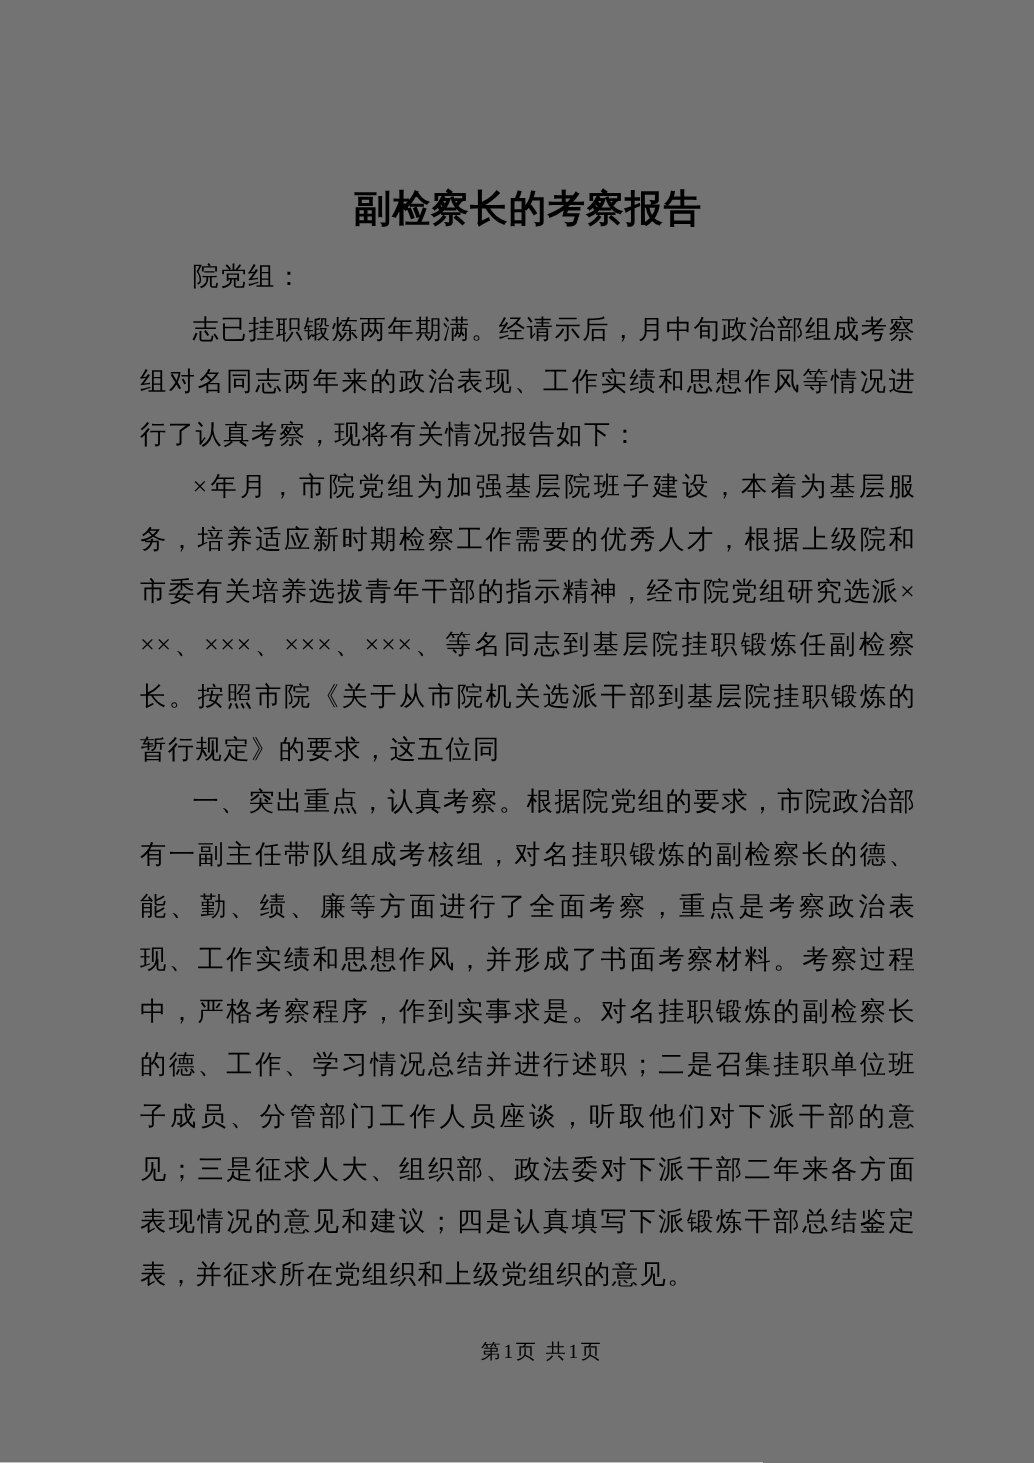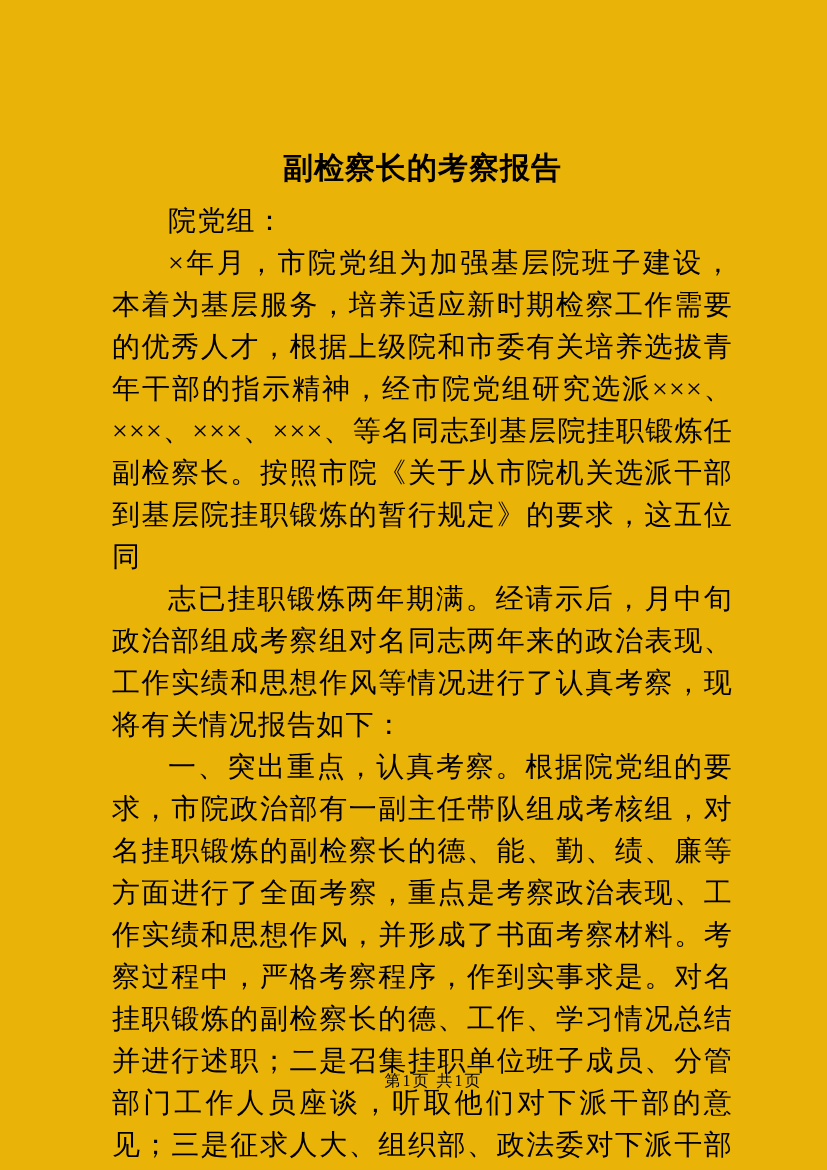--- a/index.html
+++ b/index.html
@@ -4,21 +4,21 @@
 <style>
   html, body {
     margin: 0;
     padding: 0;
     background: #ffffff;
   }
   .page {
     position: relative;
     width: 827px;
     height: 1170px;
-    background: #eab308;
+    background: #737373;
     overflow: hidden;
     font-family: "Liberation Serif", "DejaVu Serif", serif;
     color: #000000;
   }
   .content {
     position: absolute;
     left: 112px;
     top: 146px;
     width: 621px;
   }
@@ -26,21 +26,21 @@
     margin: 0 0 10px 0;
     font-size: 30px;
     font-weight: bold;
     line-height: 44px;
     text-align: center;
     letter-spacing: 1px;
     white-space: nowrap;
   }
   .doc-paragraph {
     margin: 0;
-    font-size: 28px;
+    font-size: 21px;
     line-height: 42px;
     letter-spacing: 1.2px;
     text-align: justify;
     text-indent: 2em;
     word-break: break-all;
   }
   .page-footer {
     position: absolute;
     top: 1071px;
     left: 0;
@@ -51,18 +51,18 @@
     transform: translateX(20px);
   }
 </style>
 </head>
 <body>
 
 <div class="page">
   <div class="content">
     <h1 class="doc-title">副检察长的考察报告</h1>
     <p class="doc-paragraph">院党组：</p>
+    <p class="doc-paragraph">志已挂职锻炼两年期满。经请示后，月中旬政治部组成考察组对名同志两年来的政治表现、工作实绩和思想作风等情况进行了认真考察，现将有关情况报告如下：</p>
     <p class="doc-paragraph">×年月，市院党组为加强基层院班子建设，本着为基层服务，培养适应新时期检察工作需要的优秀人才，根据上级院和市委有关培养选拔青年干部的指示精神，经市院党组研究选派×××、×××、×××、×××、等名同志到基层院挂职锻炼任副检察长。按照市院《关于从市院机关选派干部到基层院挂职锻炼的暂行规定》的要求，这五位同</p>
-    <p class="doc-paragraph">志已挂职锻炼两年期满。经请示后，月中旬政治部组成考察组对名同志两年来的政治表现、工作实绩和思想作风等情况进行了认真考察，现将有关情况报告如下：</p>
     <p class="doc-paragraph">一、突出重点，认真考察。根据院党组的要求，市院政治部有一副主任带队组成考核组，对名挂职锻炼的副检察长的德、能、勤、绩、廉等方面进行了全面考察，重点是考察政治表现、工作实绩和思想作风，并形成了书面考察材料。考察过程中，严格考察程序，作到实事求是。对名挂职锻炼的副检察长的德、工作、学习情况总结并进行述职；二是召集挂职单位班子成员、分管部门工作人员座谈，听取他们对下派干部的意见；三是征求人大、组织部、政法委对下派干部二年来各方面表现情况的意见和建议；四是认真填写下派锻炼干部总结鉴定表，并征求所在党组织和上级党组织的意见。</p>
   </div>
   <div class="page-footer">第1页 共1页</div>
 </div>
 
 </body></html>

